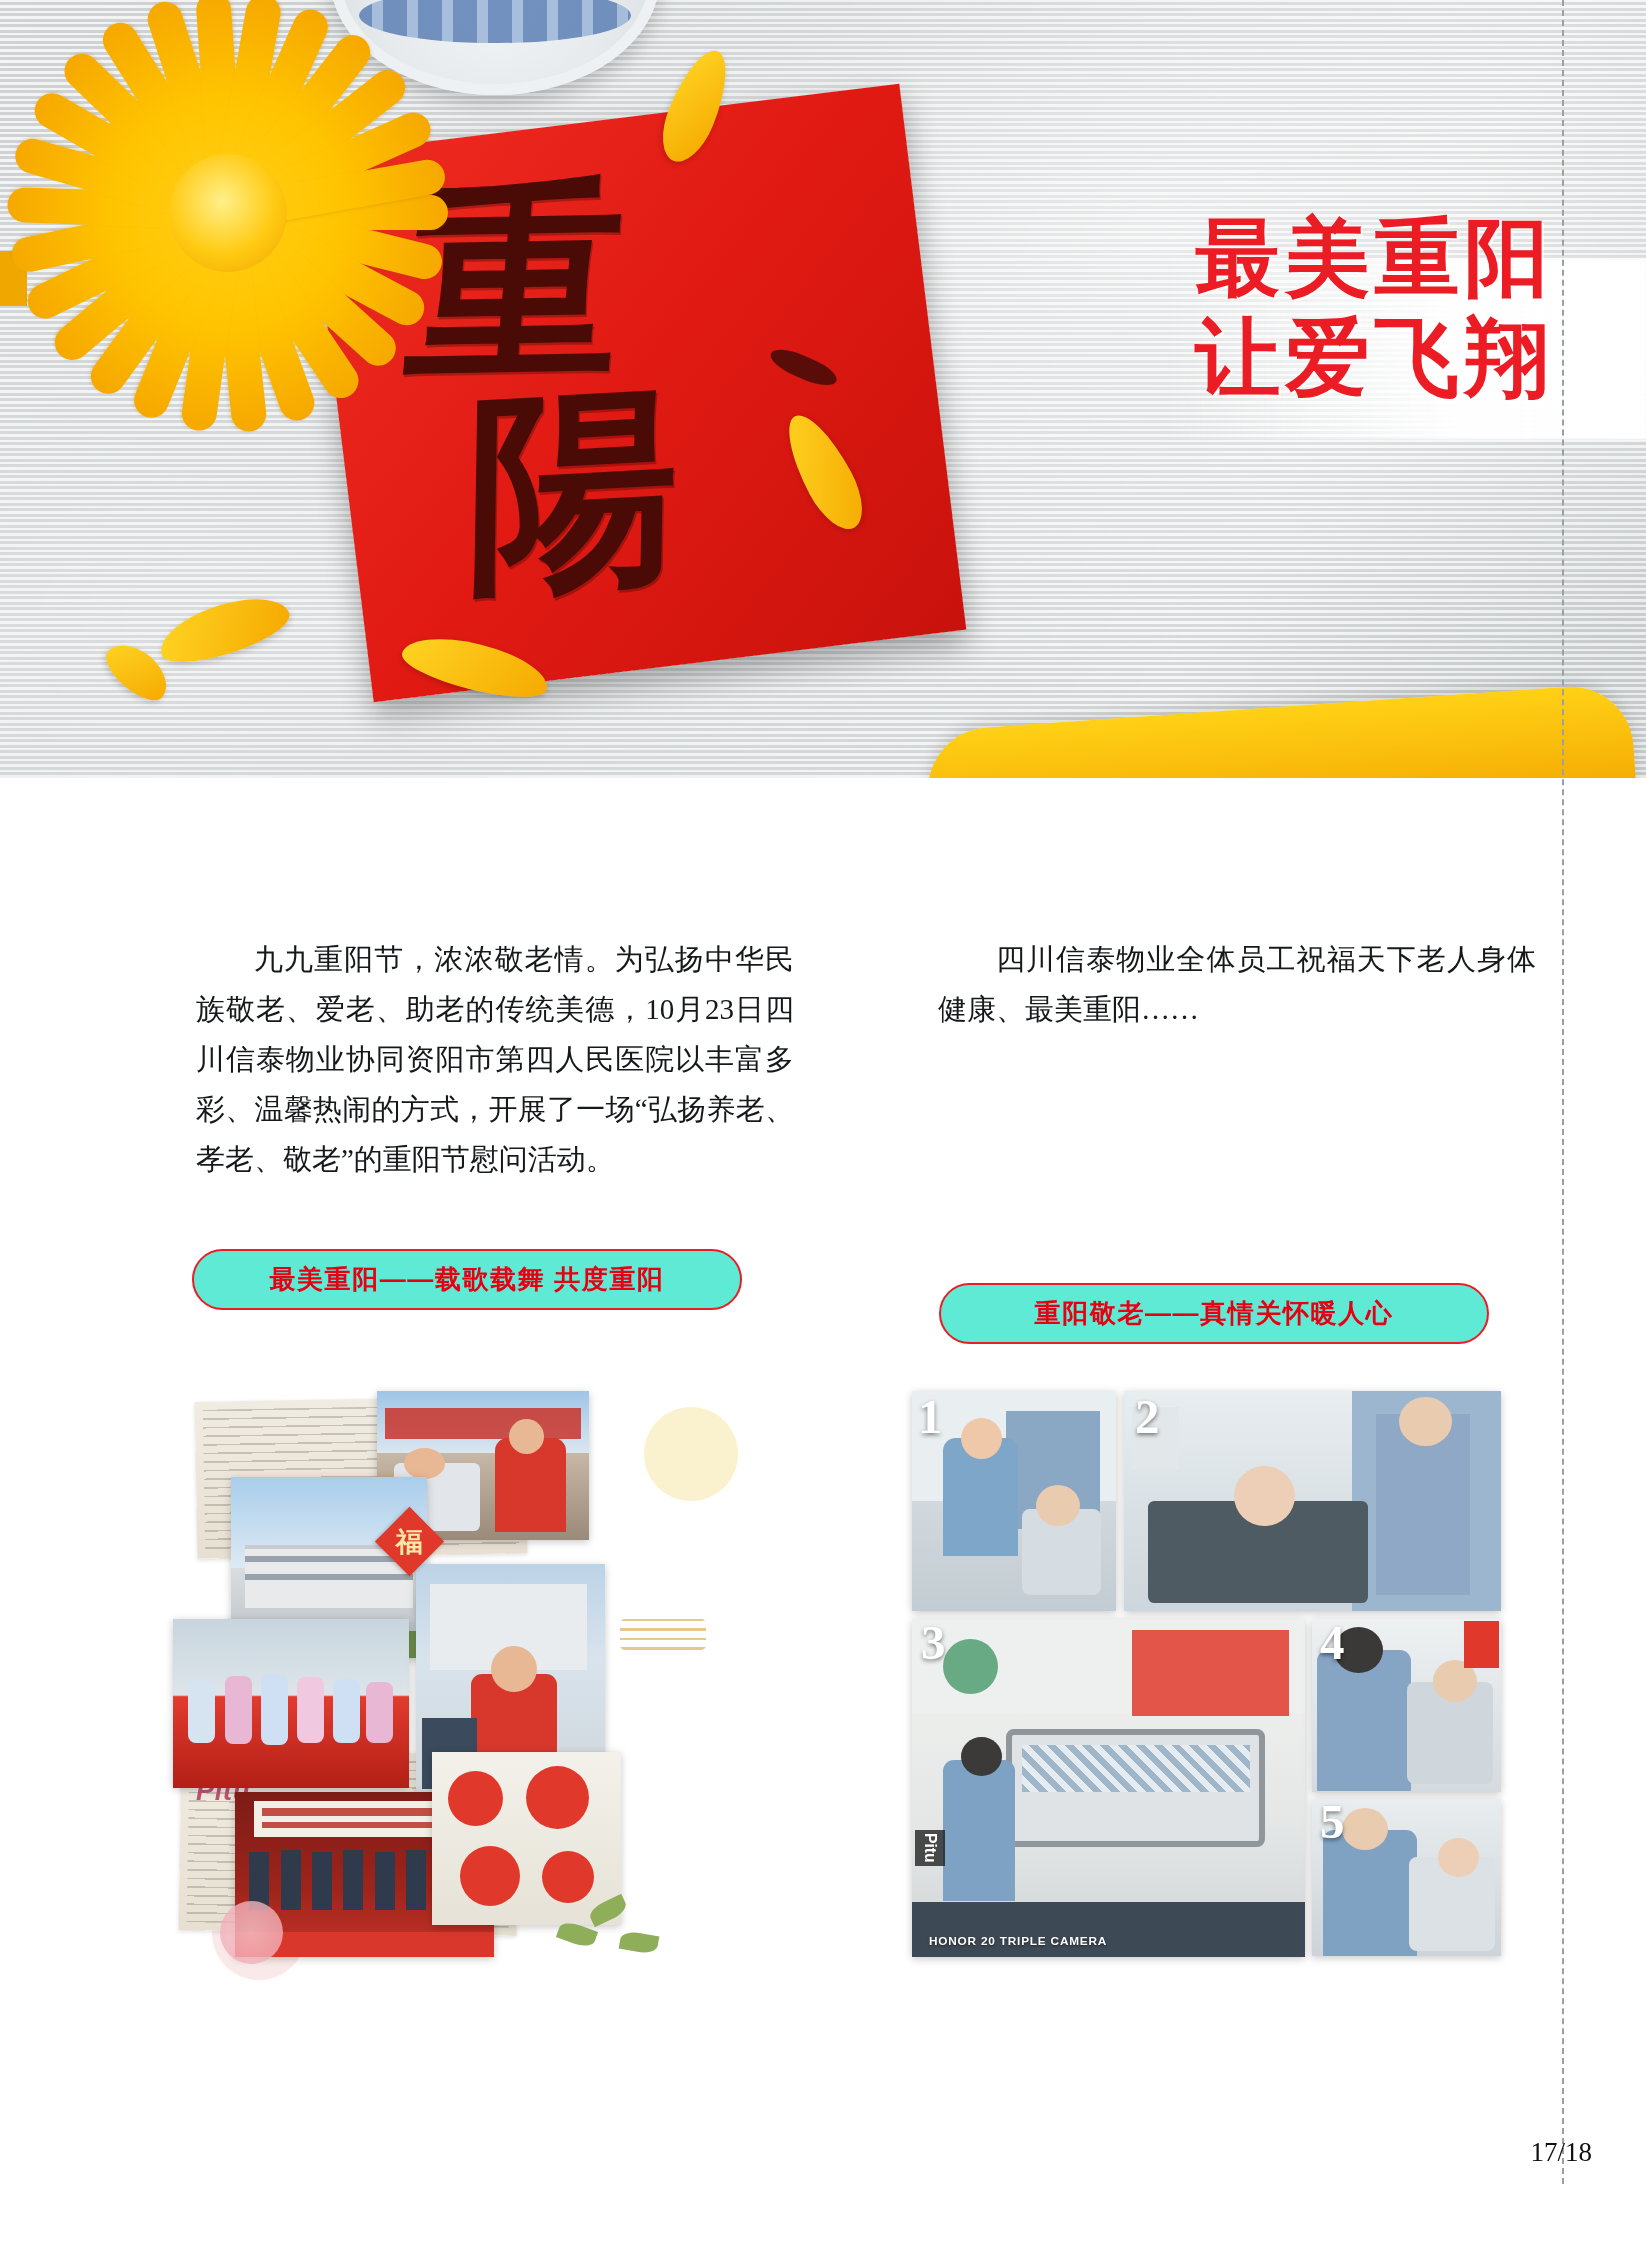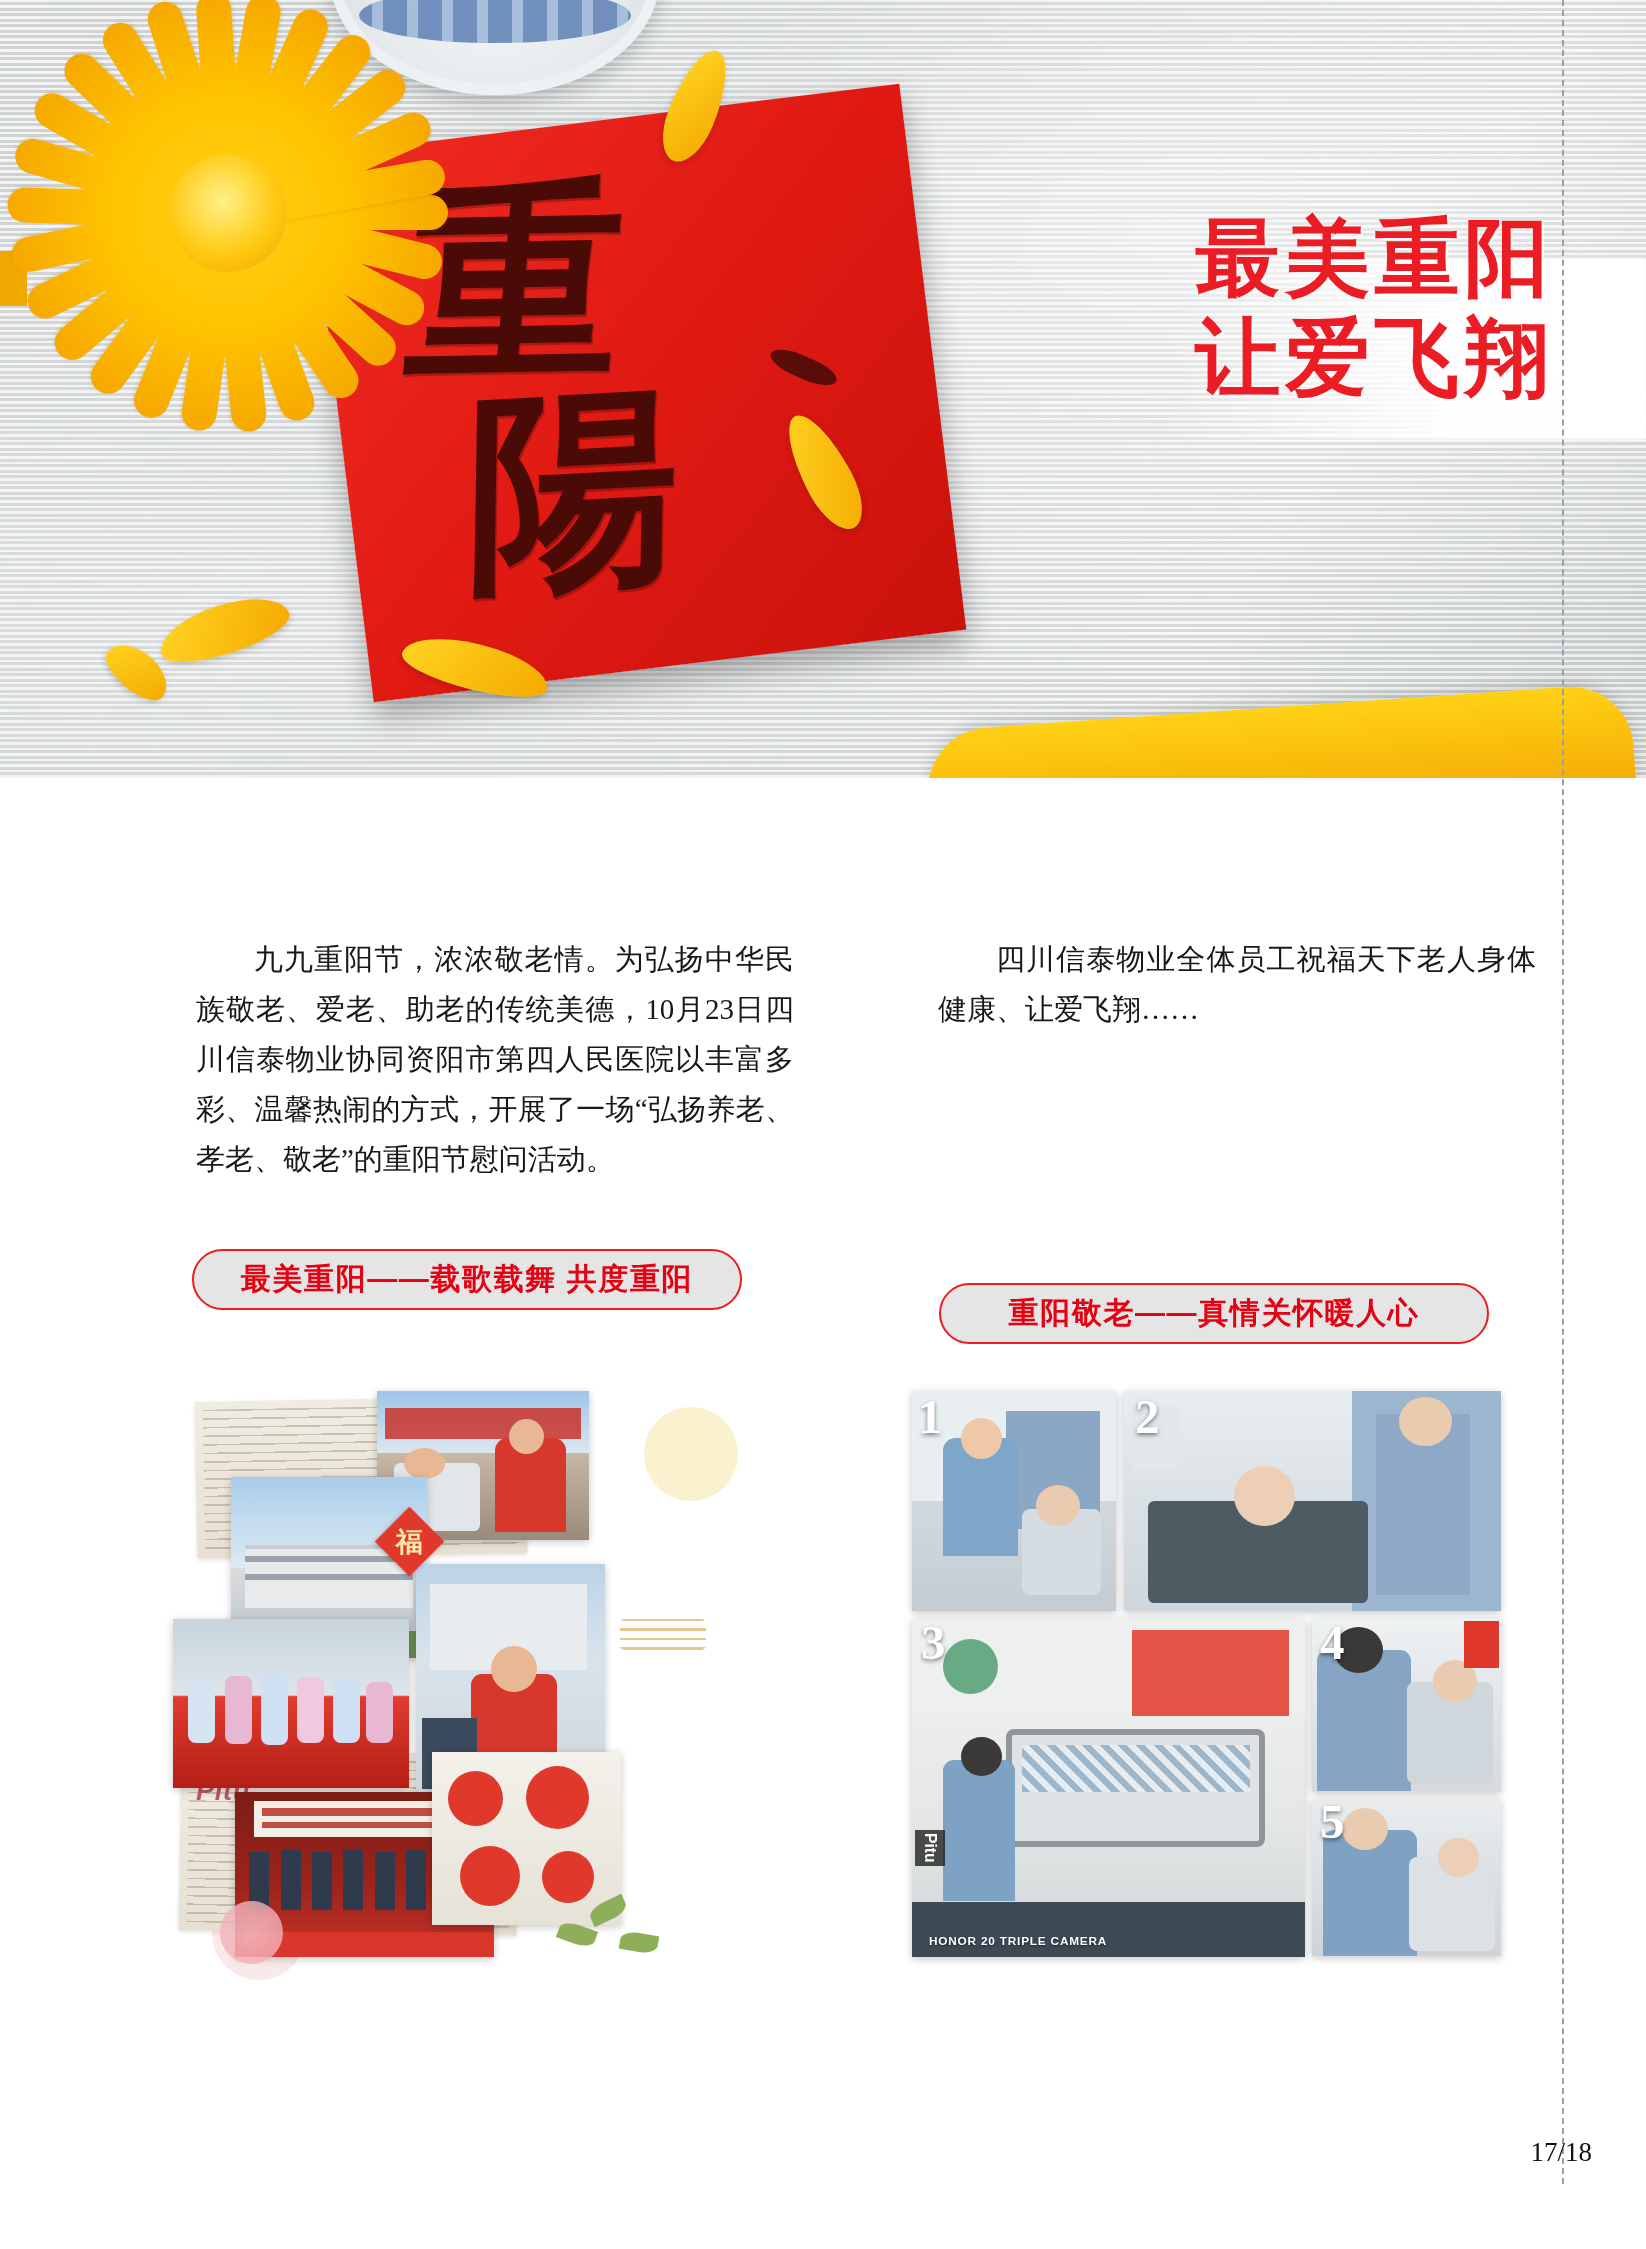--- a/index.html
+++ b/index.html
@@ -163,24 +163,24 @@
   .col-right { left: 923px; top: 17.3px; width: 628px; }
 
   
   .pill {
     position:absolute;
     height: 61px;
     border: 2.4px solid #ec1c24;
     border-radius: 33px;
     color: #e60012;
     font-weight: 700;
-    font-size: 30px;
+    font-size: 26px;
     letter-spacing: 1.6px;
     display:flex; align-items:center; justify-content:center;
-    background:#e5e5e5;
+    background:#5eead4;
   }
   .pill-left { left: 192px; top: 1249px; width: 550px; }
   .pill-right { left: 939px; top: 1283px; width: 550px; }
 
   
   .collage {
     position:absolute;
     overflow:hidden;
   }
   .collage-left { left: 149px; top: 1383px; width: 644px; height: 628px; }
@@ -315,21 +315,21 @@
     <div>最美重阳</div>
     <div>让爱飞翔</div>
   </div>
 </div>
 
 <div class="columns">
   <div class="col col-left">
     <p class="indent">九九重阳节，浓浓敬老情。为弘扬中华民族敬老、爱老、助老的传统美德，10月23日四川信泰物业协同资阳市第四人民医院以丰富多彩、温馨热闹的方式，开展了一场“弘扬养老、孝老、敬老”的重阳节慰问活动。</p>
   </div>
   <div class="col col-right">
-    <p class="indent">四川信泰物业全体员工祝福天下老人身体健康、让爱飞翔……</p>
+    <p class="indent">四川信泰物业全体员工祝福天下老人身体健康、最美重阳……</p>
   </div>
 </div>
 
 <div class="pill pill-left">最美重阳——载歌载舞 共度重阳</div>
 <div class="pill pill-right">重阳敬老——真情关怀暖人心</div>
 
 <div class="collage collage-left">
 
   <div class="blob" style="left:495px;top:23.6px;width:94px;height:94px;background:#f6e6a8;"></div>
   <div class="blob" style="left:63px;top:503px;width:94px;height:94px;background:#f6d7d7;"></div>

